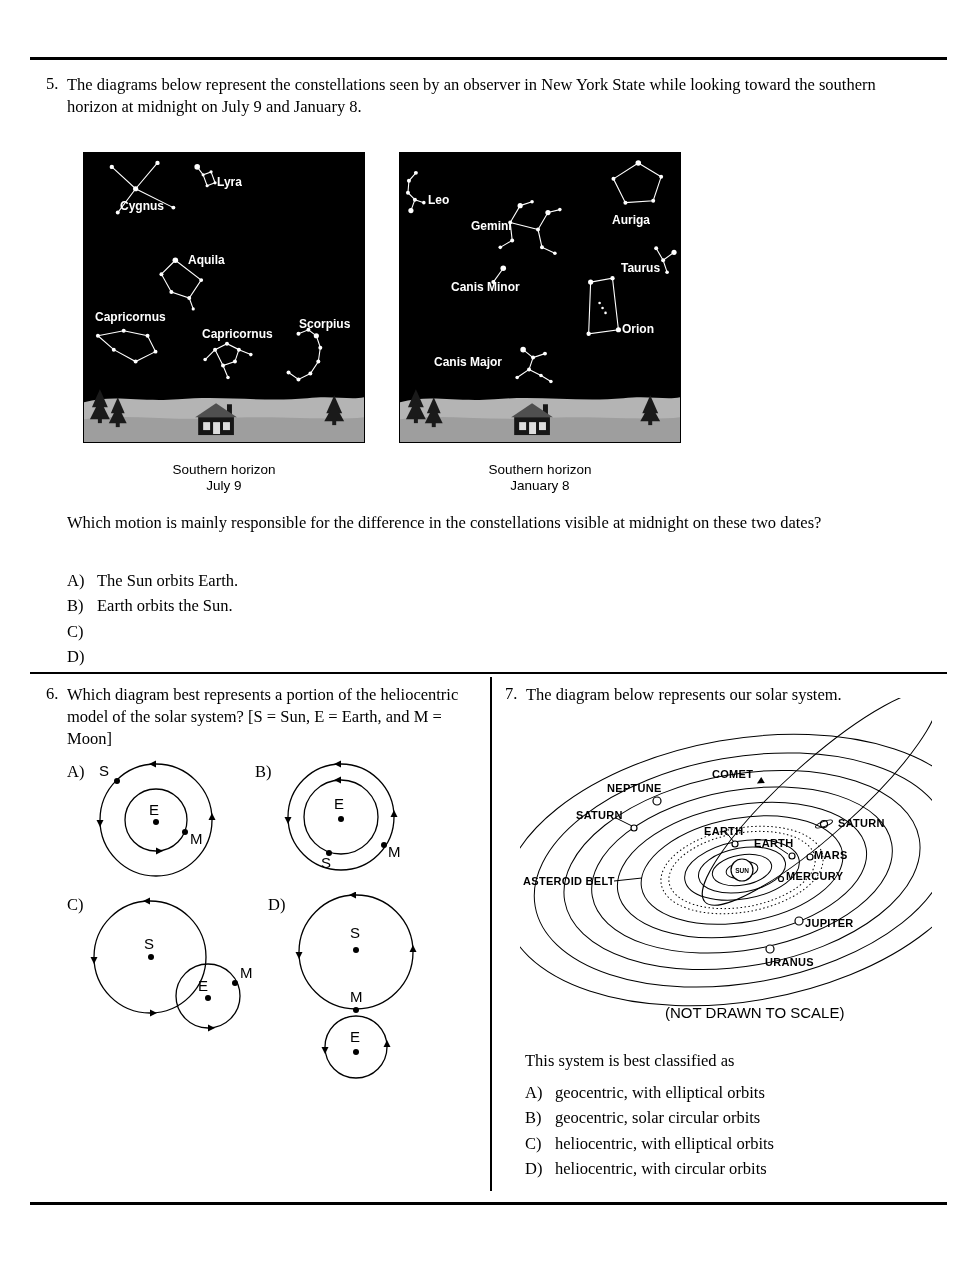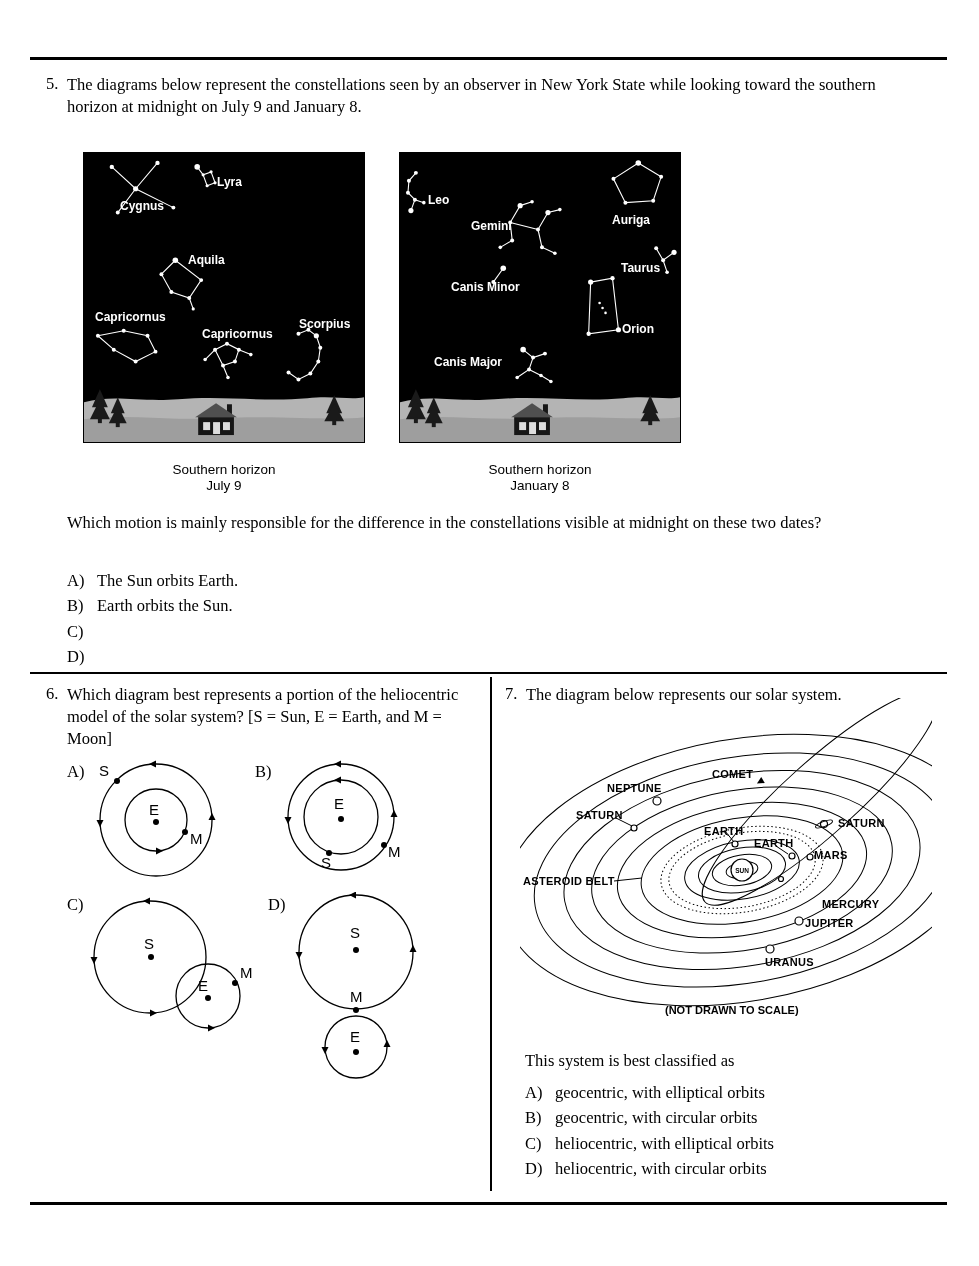--- a/index.html
+++ b/index.html
@@ -18,21 +18,21 @@
   .sky svg { position:absolute; left:0; top:0; }
   .sky-label { position:absolute; color:#fff; font-family:"Liberation Sans", sans-serif; font-size:12px; font-weight:bold; white-space:nowrap; }
   .caption { text-align:center; font-family:"Liberation Sans", sans-serif; font-size:13.5px; line-height:1.18; margin-top:19px; }
   .diagram-letter { position:absolute; font-size:16.5px; }
   .q6svg { position:absolute; }
   .sem { font-family:"Liberation Sans", sans-serif; font-size:15px; fill:#000; }
   .solar { position:absolute; left:520px; top:698px; width:412px; height:326px; overflow:hidden; }
   .solar svg { position:absolute; left:0; top:0; }
   .solar-label { position:absolute; font-family:"Liberation Sans", sans-serif; font-weight:bold; font-size:11px; letter-spacing:0.3px; white-space:nowrap; }
   .sun-text { font-family:"Liberation Sans", sans-serif; font-size:6.5px; font-weight:bold; fill:#000; }
-  .note { font-family:"Liberation Sans", sans-serif; font-weight:bold; font-size:11px; }
+  .note { font-family:"Liberation Sans", sans-serif; font-weight:normal; font-size:15px; }
 </style>
 </head>
 <body>
 
 <div class="page">
 
   <div class="rule" style="top:57px;height:2.5px;"></div>
 
   <div class="abs q-row" style="left:46px; top:74px; width:852px;">
     <span class="q-num">5.</span>
@@ -371,37 +371,37 @@
       <circle cx="222" cy="172" r="11" fill="#fff" stroke="#000" stroke-width="1.2"></circle>
       <text class="sun-text" x="222" y="174.5" text-anchor="middle">SUN</text>
     </svg>
     <span class="solar-label" style="left:192px;top:70px;">COMET</span>
     <span class="solar-label" style="left:87px;top:84px;">NEPTUNE</span>
     <span class="solar-label" style="left:56px;top:111px;">SATURN</span>
     <span class="solar-label" style="left:184px;top:127px;">EARTH</span>
     <span class="solar-label" style="left:234px;top:139px;">EARTH</span>
     <span class="solar-label" style="left:318px;top:119px;">SATURN</span>
     <span class="solar-label" style="left:294px;top:151px;">MARS</span>
-    <span class="solar-label" style="left:266px;top:200px;margin-left:36px;">MERCURY</span>
+    <span class="solar-label" style="left:266px;top:172px;">MERCURY</span>
     <span class="solar-label" style="left:3px;top:177px;">ASTEROID BELT</span>
     <span class="solar-label" style="left:285px;top:219px;">JUPITER</span>
     <span class="solar-label" style="left:245px;top:258px;">URANUS</span>
     <span class="note abs" style="left:145px;top:306px;">(NOT DRAWN TO SCALE)</span>
   </div>
 
   <div class="abs q-text" style="left:525px; top:1050px; width:420px;">This system is best classified as</div>
 
   <div class="abs" style="left:525px; top:1082px; width:420px;">
     <div class="choice-row">
       <span class="choice-letter">A)</span>
       <span>geocentric, with elliptical orbits</span>
     </div>
     <div class="choice-row">
       <span class="choice-letter">B)</span>
-      <span>geocentric, with circular orbits</span>
+      <span>geocentric, solar circular orbits</span>
     </div>
     <div class="choice-row">
       <span class="choice-letter">C)</span>
       <span>heliocentric, with elliptical orbits</span>
     </div>
     <div class="choice-row">
       <span class="choice-letter">D)</span>
       <span>heliocentric, with circular orbits</span>
     </div>
   </div>

